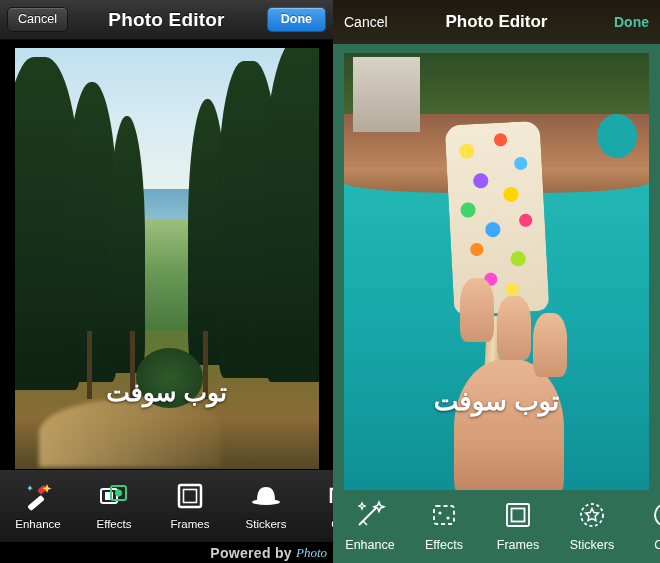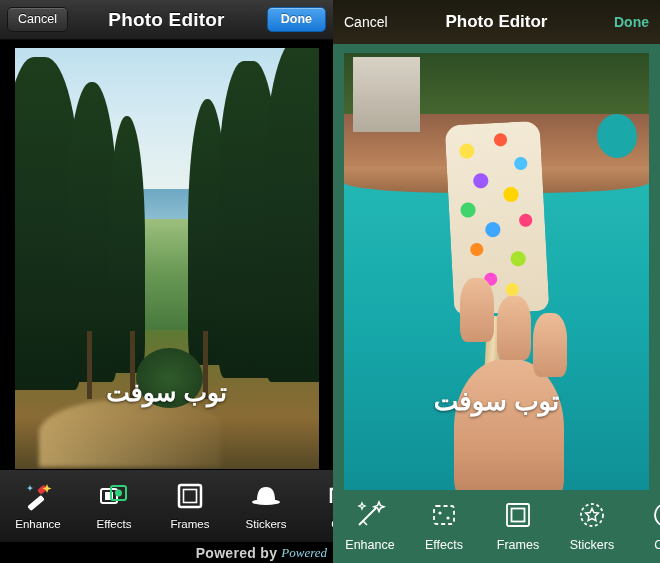--- a/index.html
+++ b/index.html
@@ -369,21 +369,21 @@
             <path d="M9 26 L9 13 L24 13 L24 26 Z" fill="none" stroke="#ffffff" stroke-width="2"></path>
           </svg>
         </span>
         <span class="lbl">Orie</span>
       </div>
 
     </div>
 
     <div class="footer-left">
       <span class="powered">Powered by</span>
-      <span class="aviary">Powered</span>
+      <span class="aviary">Photo</span>
     </div>
 
   </div>
 
   <div class="pane-right">
 
     <div class="navbar-right">
       <div class="btn-cancel-right">Cancel</div>
       <div class="nav-title-right">Photo Editor</div>
       <div class="btn-done-right">Done</div>

